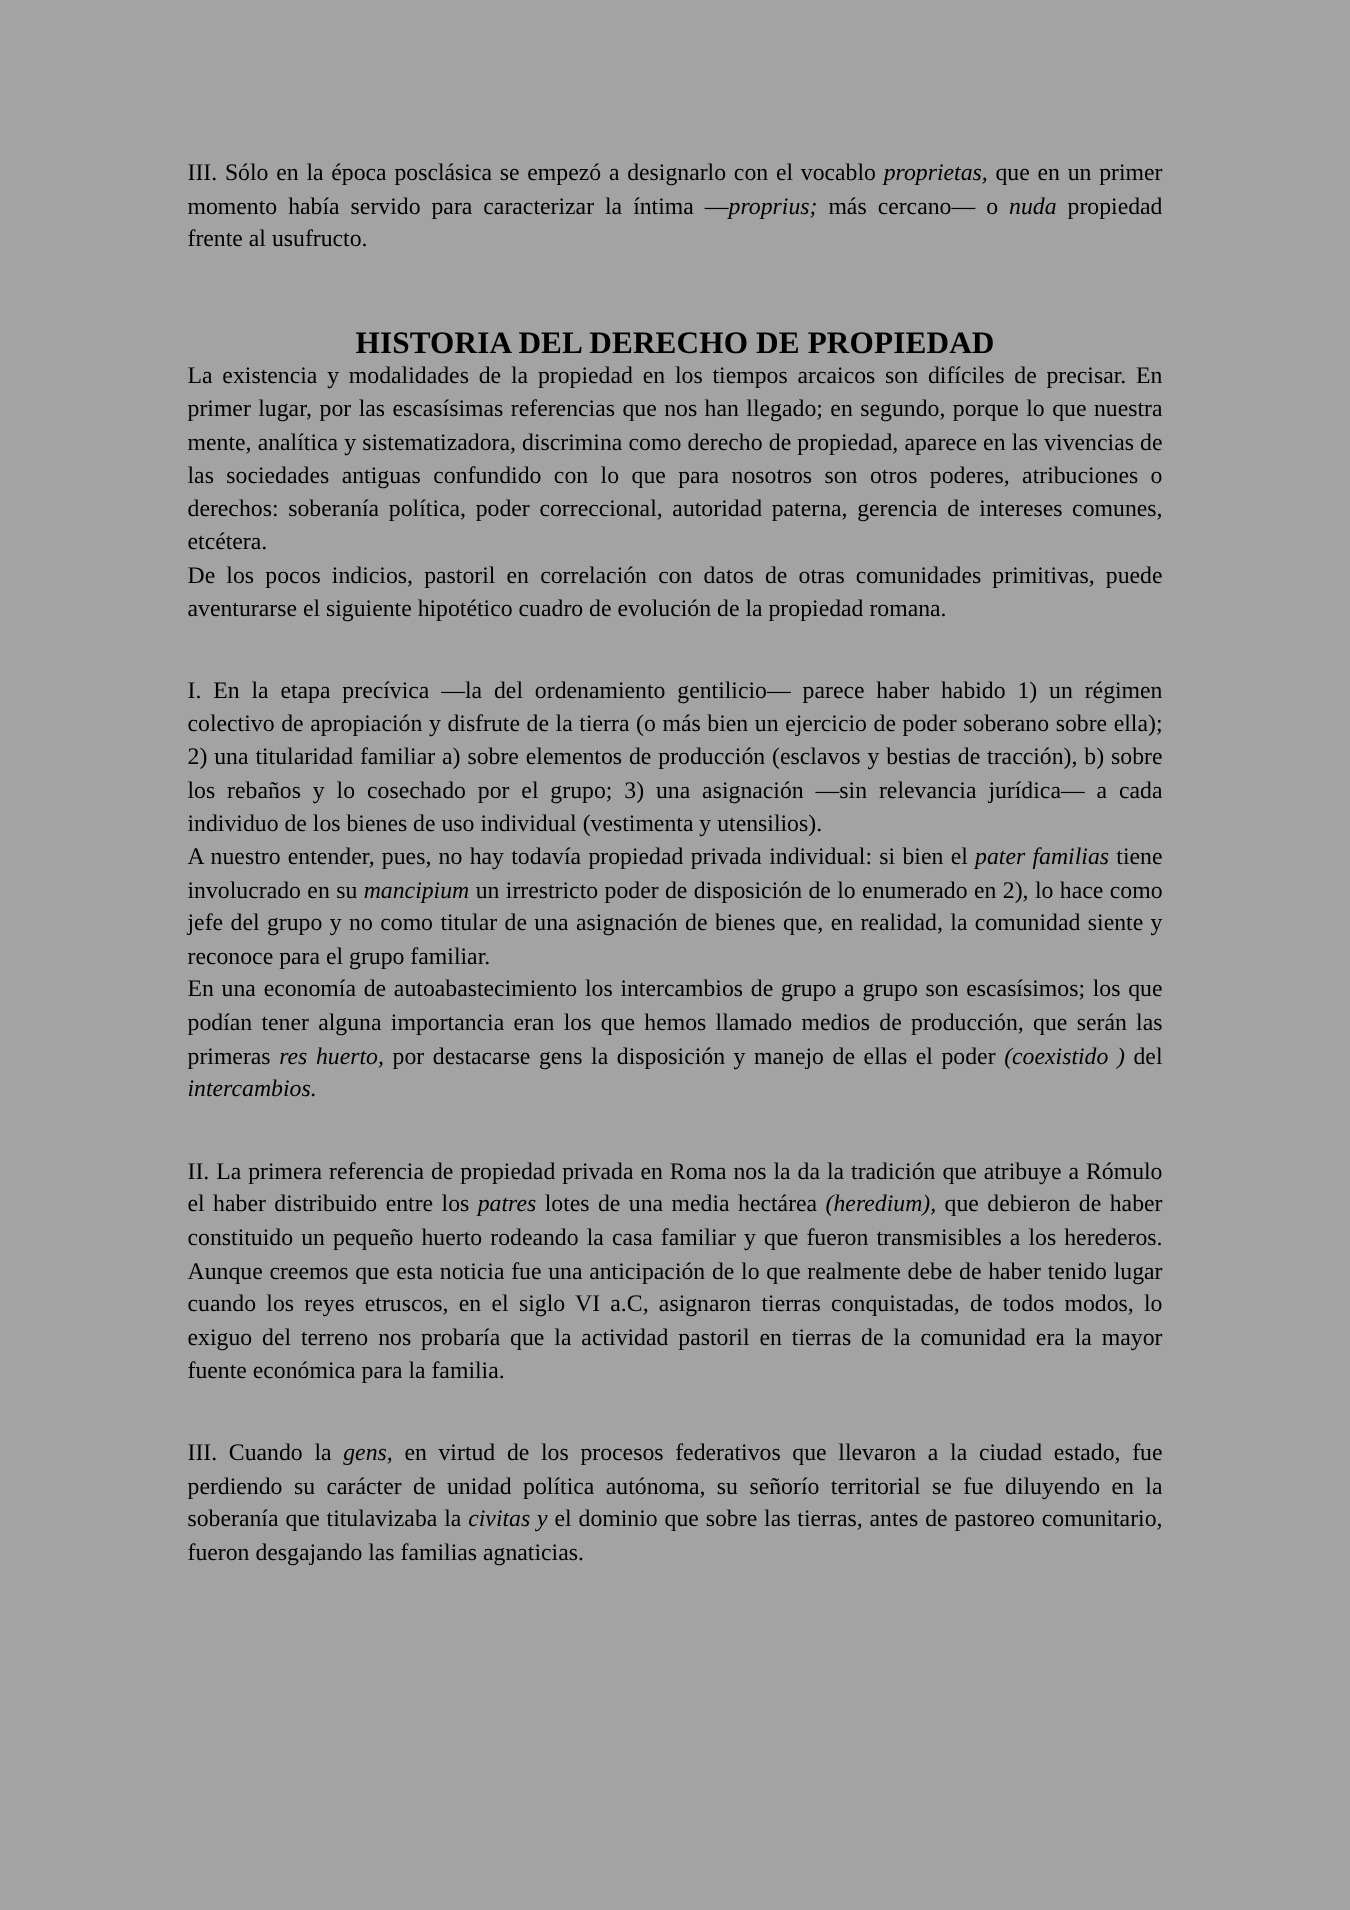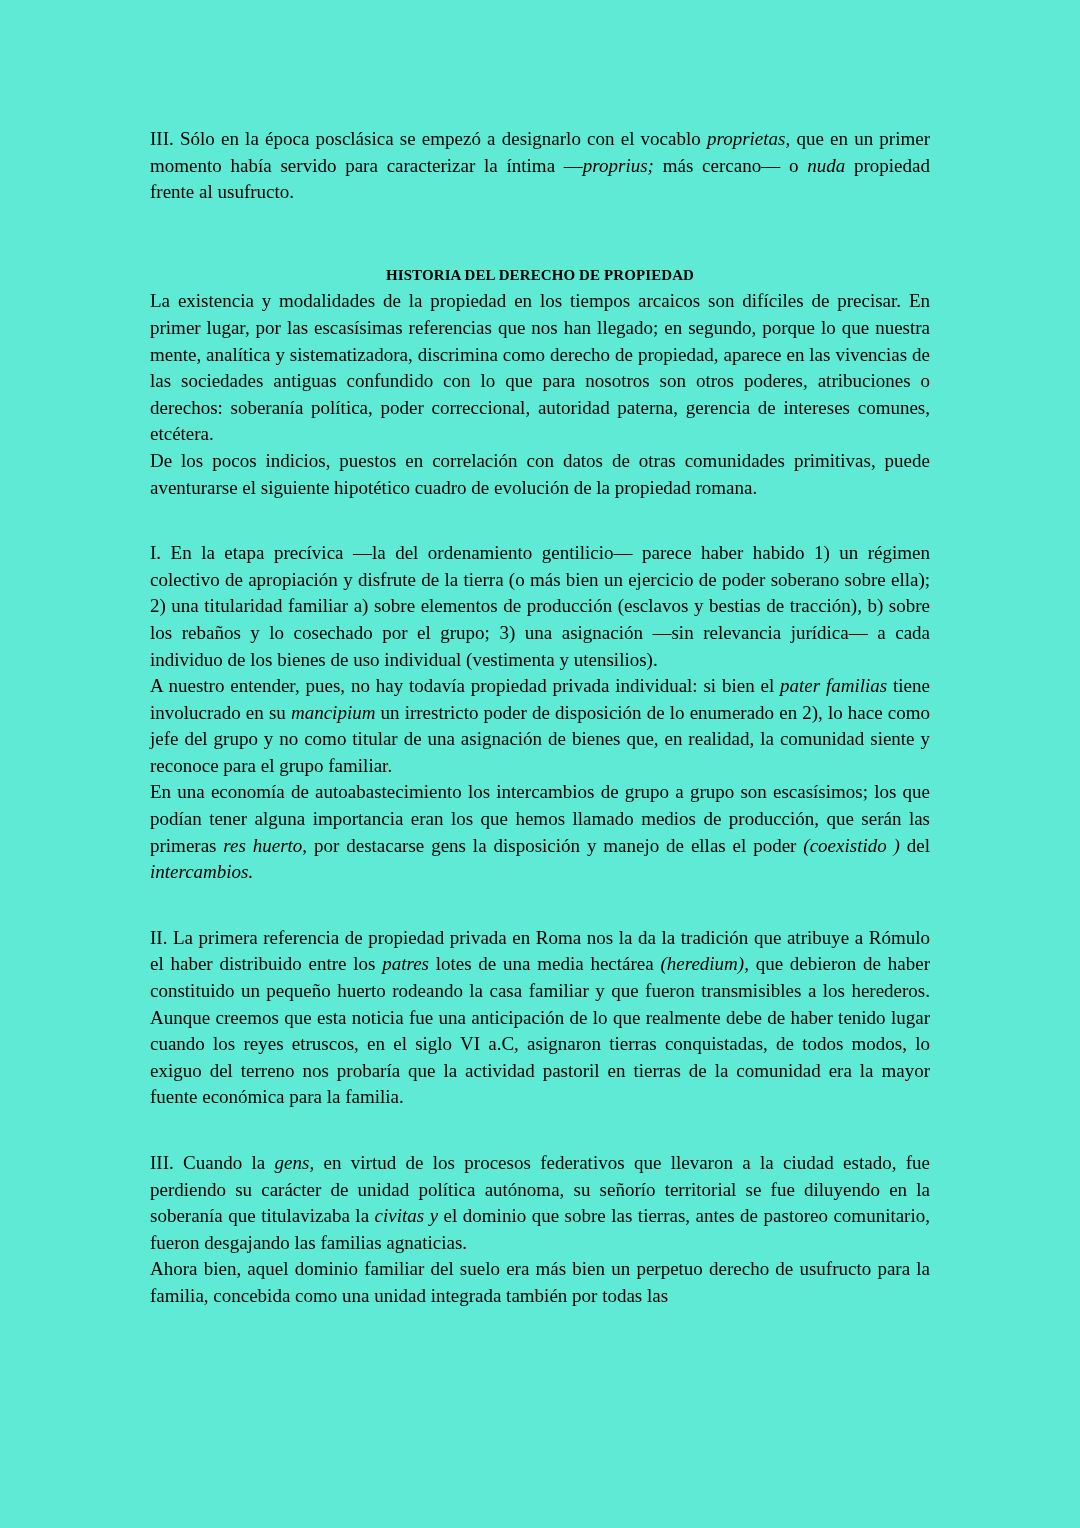--- a/index.html
+++ b/index.html
@@ -12,21 +12,21 @@
     width: 1080px;
     height: 1528px;
     font-family: "Liberation Serif", "DejaVu Serif", serif;
     color: #000000;
     overflow: hidden;
   }
   .page {
     position: relative;
     width: 1080px;
     height: 1528px;
-    background: #5eead4;
+    background: #a3a3a3;
     box-sizing: border-box;
     padding: 126px 150px 0 150px;
   }
   .text-column {
     width: 780px;
   }
   p.para {
     margin: 0;
     font-size: 19px;
     line-height: 26.6px;
@@ -38,21 +38,21 @@
   
   p.para + p.para.tight {
     margin-top: 0;
   }
   
   p.para.spaced {
     margin-top: 39px;
   }
   h1.doc-heading {
     margin: 0;
-    font-size: 15px;
+    font-size: 25px;
     line-height: 26.6px;
     font-weight: bold;
     text-align: center;
     letter-spacing: 0.1px;
   }
   .heading-block {
     margin-top: 56px;
     margin-bottom: 0;
   }
   .after-heading {
@@ -68,25 +68,24 @@
 <div class="page">
   <div class="text-column">
 
     <p class="para"><span>III.  Sólo en la época posclásica se empezó a designarlo con el vocablo </span><i>proprietas,</i><span> que en un primer momento había servido para caracterizar la íntima —</span><i>proprius;</i><span> más cercano— o </span><i>nuda</i><span> propiedad frente al usufructo.</span></p>
 
     <div class="heading-block">
       <h1 class="doc-heading">HISTORIA DEL DERECHO DE PROPIEDAD</h1>
     </div>
 
     <p class="para after-heading"><span>La existencia y modalidades de la propiedad en los tiempos arcaicos son difíciles de precisar. En primer lugar, por las escasísimas referencias que nos han llegado; en segundo, porque lo que nuestra mente, analítica y sistematizadora, discrimina como derecho de propiedad, aparece en las vivencias de las sociedades antiguas confundido con lo que para nosotros son otros poderes, atribuciones o derechos: soberanía política, poder correccional, autoridad paterna, gerencia de intereses comunes, etcétera.</span></p>
-    <p class="para tight"><span>De los pocos indicios, puestos en correlación con datos de otras comunidades primitivas, puede aventurarse el siguiente hipotético cuadro de evolución de la propiedad romana.</span></p>
+    <p class="para tight"><span>De los pocos indicios, pastoril en correlación con datos de otras comunidades primitivas, puede aventurarse el siguiente hipotético cuadro de evolución de la propiedad romana.</span></p>
 
     <p class="para spaced"><span>I. En la etapa precívica —la del ordenamiento gentilicio— parece haber habido 1) un régimen colectivo de apropiación y disfrute de la tierra (o más bien un ejercicio de poder soberano sobre ella); 2) una titularidad familiar a) sobre elementos de producción (esclavos y bestias de tracción), b) sobre los rebaños y lo cosechado por el grupo; 3) una asignación —sin relevancia jurídica— a cada individuo de los bienes de uso individual (vestimenta y utensilios).</span></p>
     <p class="para tight"><span>A nuestro entender, pues, no hay todavía propiedad privada individual: si bien el </span><i>pater familias</i><span> tiene involucrado en su </span><i>mancipium</i><span> un irrestricto poder de disposición de lo enumerado en 2), lo hace como jefe del grupo y no como titular de una asignación de bienes que, en realidad, la comunidad siente y reconoce para el grupo familiar.</span></p>
     <p class="para tight"><span>En una economía de autoabastecimiento los intercambios de grupo a grupo son escasísimos; los que podían tener alguna importancia eran los que hemos llamado medios de producción, que serán las primeras </span><i>res huerto,</i><span> por destacarse gens la disposición y manejo de ellas el poder </span><i>(coexistido )</i><span> del </span><i>intercambios.</i></p>
 
     <p class="para spaced"><span>II.  La primera referencia de propiedad privada en Roma nos la da la tradición que atribuye a Rómulo el haber distribuido entre los </span><i>patres</i><span> lotes de una media hectárea </span><i>(heredium),</i><span> que debieron de haber constituido un pequeño huerto rodeando la casa familiar y que fueron transmisibles a los herederos. Aunque creemos que esta noticia fue una anticipación de lo que realmente debe de haber tenido lugar cuando los reyes etruscos, en el siglo VI a.C, asignaron tierras conquistadas, de todos modos, lo exiguo del terreno nos probaría que la actividad pastoril en tierras de la comunidad era la mayor fuente económica para la familia.</span></p>
 
     <p class="para spaced"><span>III.  Cuando la </span><i>gens</i><span>, en virtud de los procesos federativos que llevaron a la ciudad estado, fue perdiendo su carácter de unidad política autónoma, su señorío territorial se fue diluyendo en la soberanía que titulavizaba la </span><i>civitas y</i><span> el dominio que sobre las tierras, antes de pastoreo comunitario, fueron desgajando las familias agnaticias.</span></p>
-    <p class="para tight"><span>Ahora bien, aquel dominio familiar del suelo era más bien un perpetuo derecho de usufructo para la familia, concebida como una unidad integrada también por todas las</span></p>
 
   </div>
 </div>
 
 </body></html>

